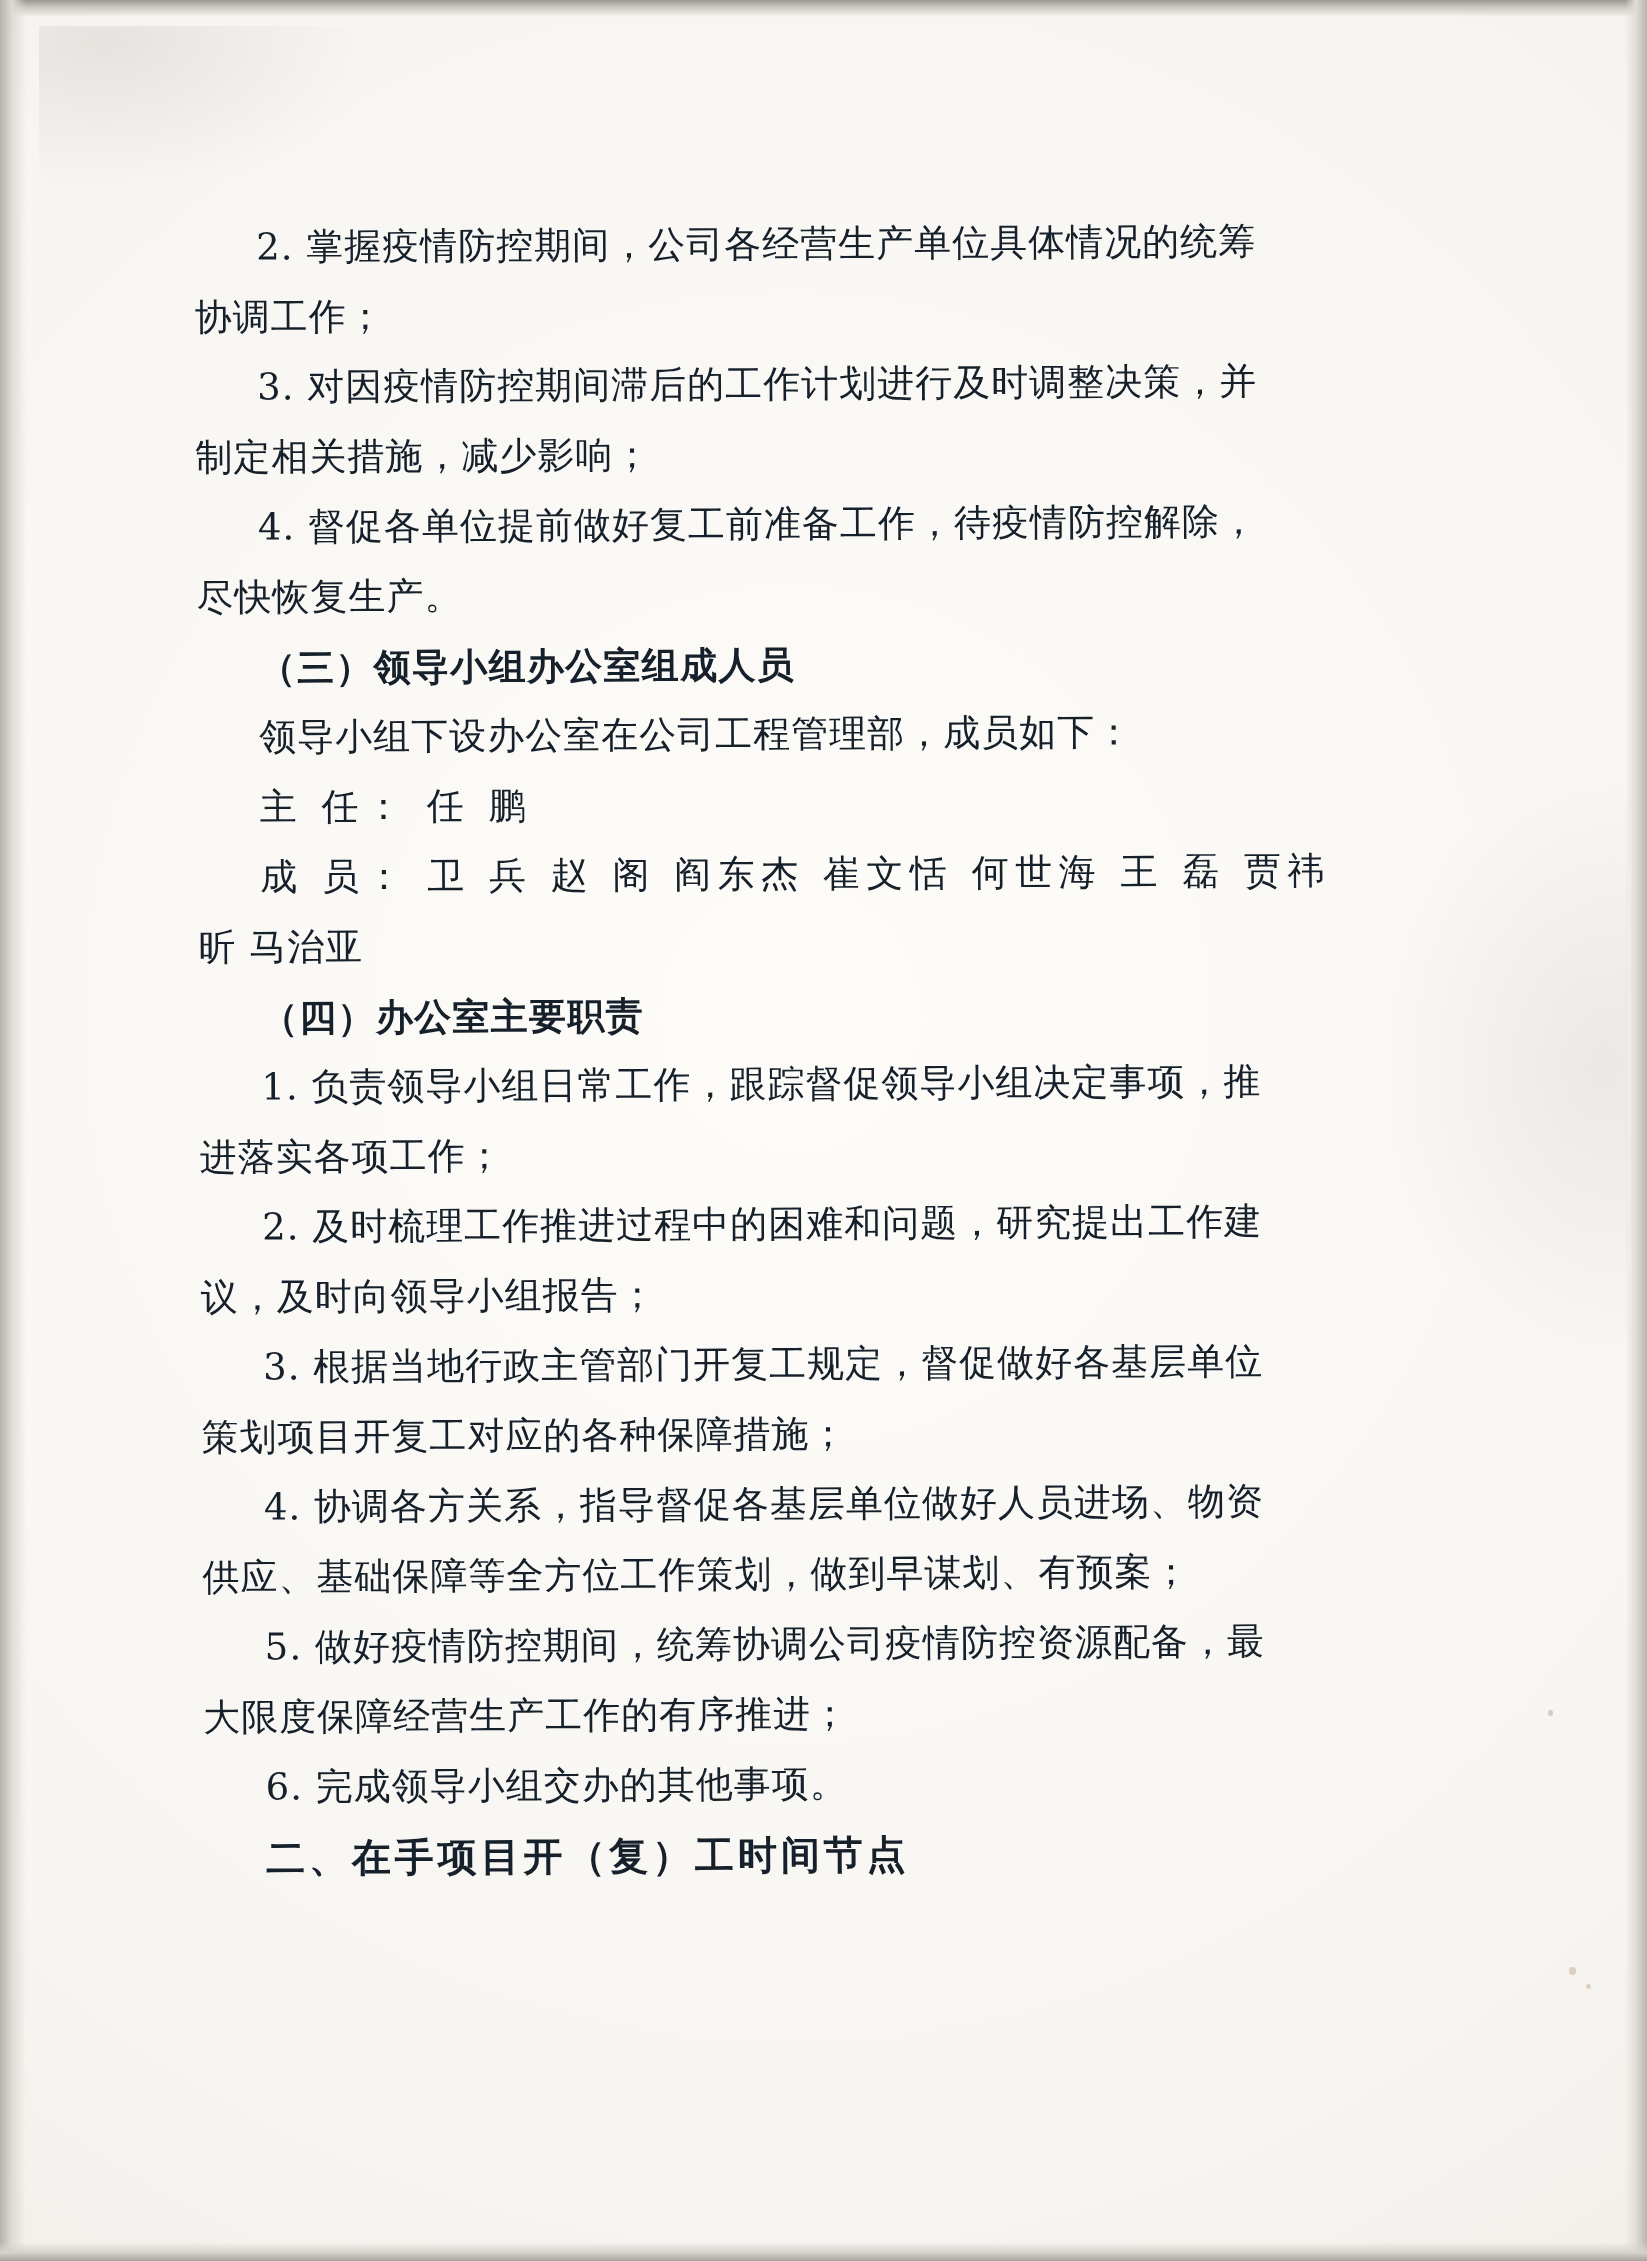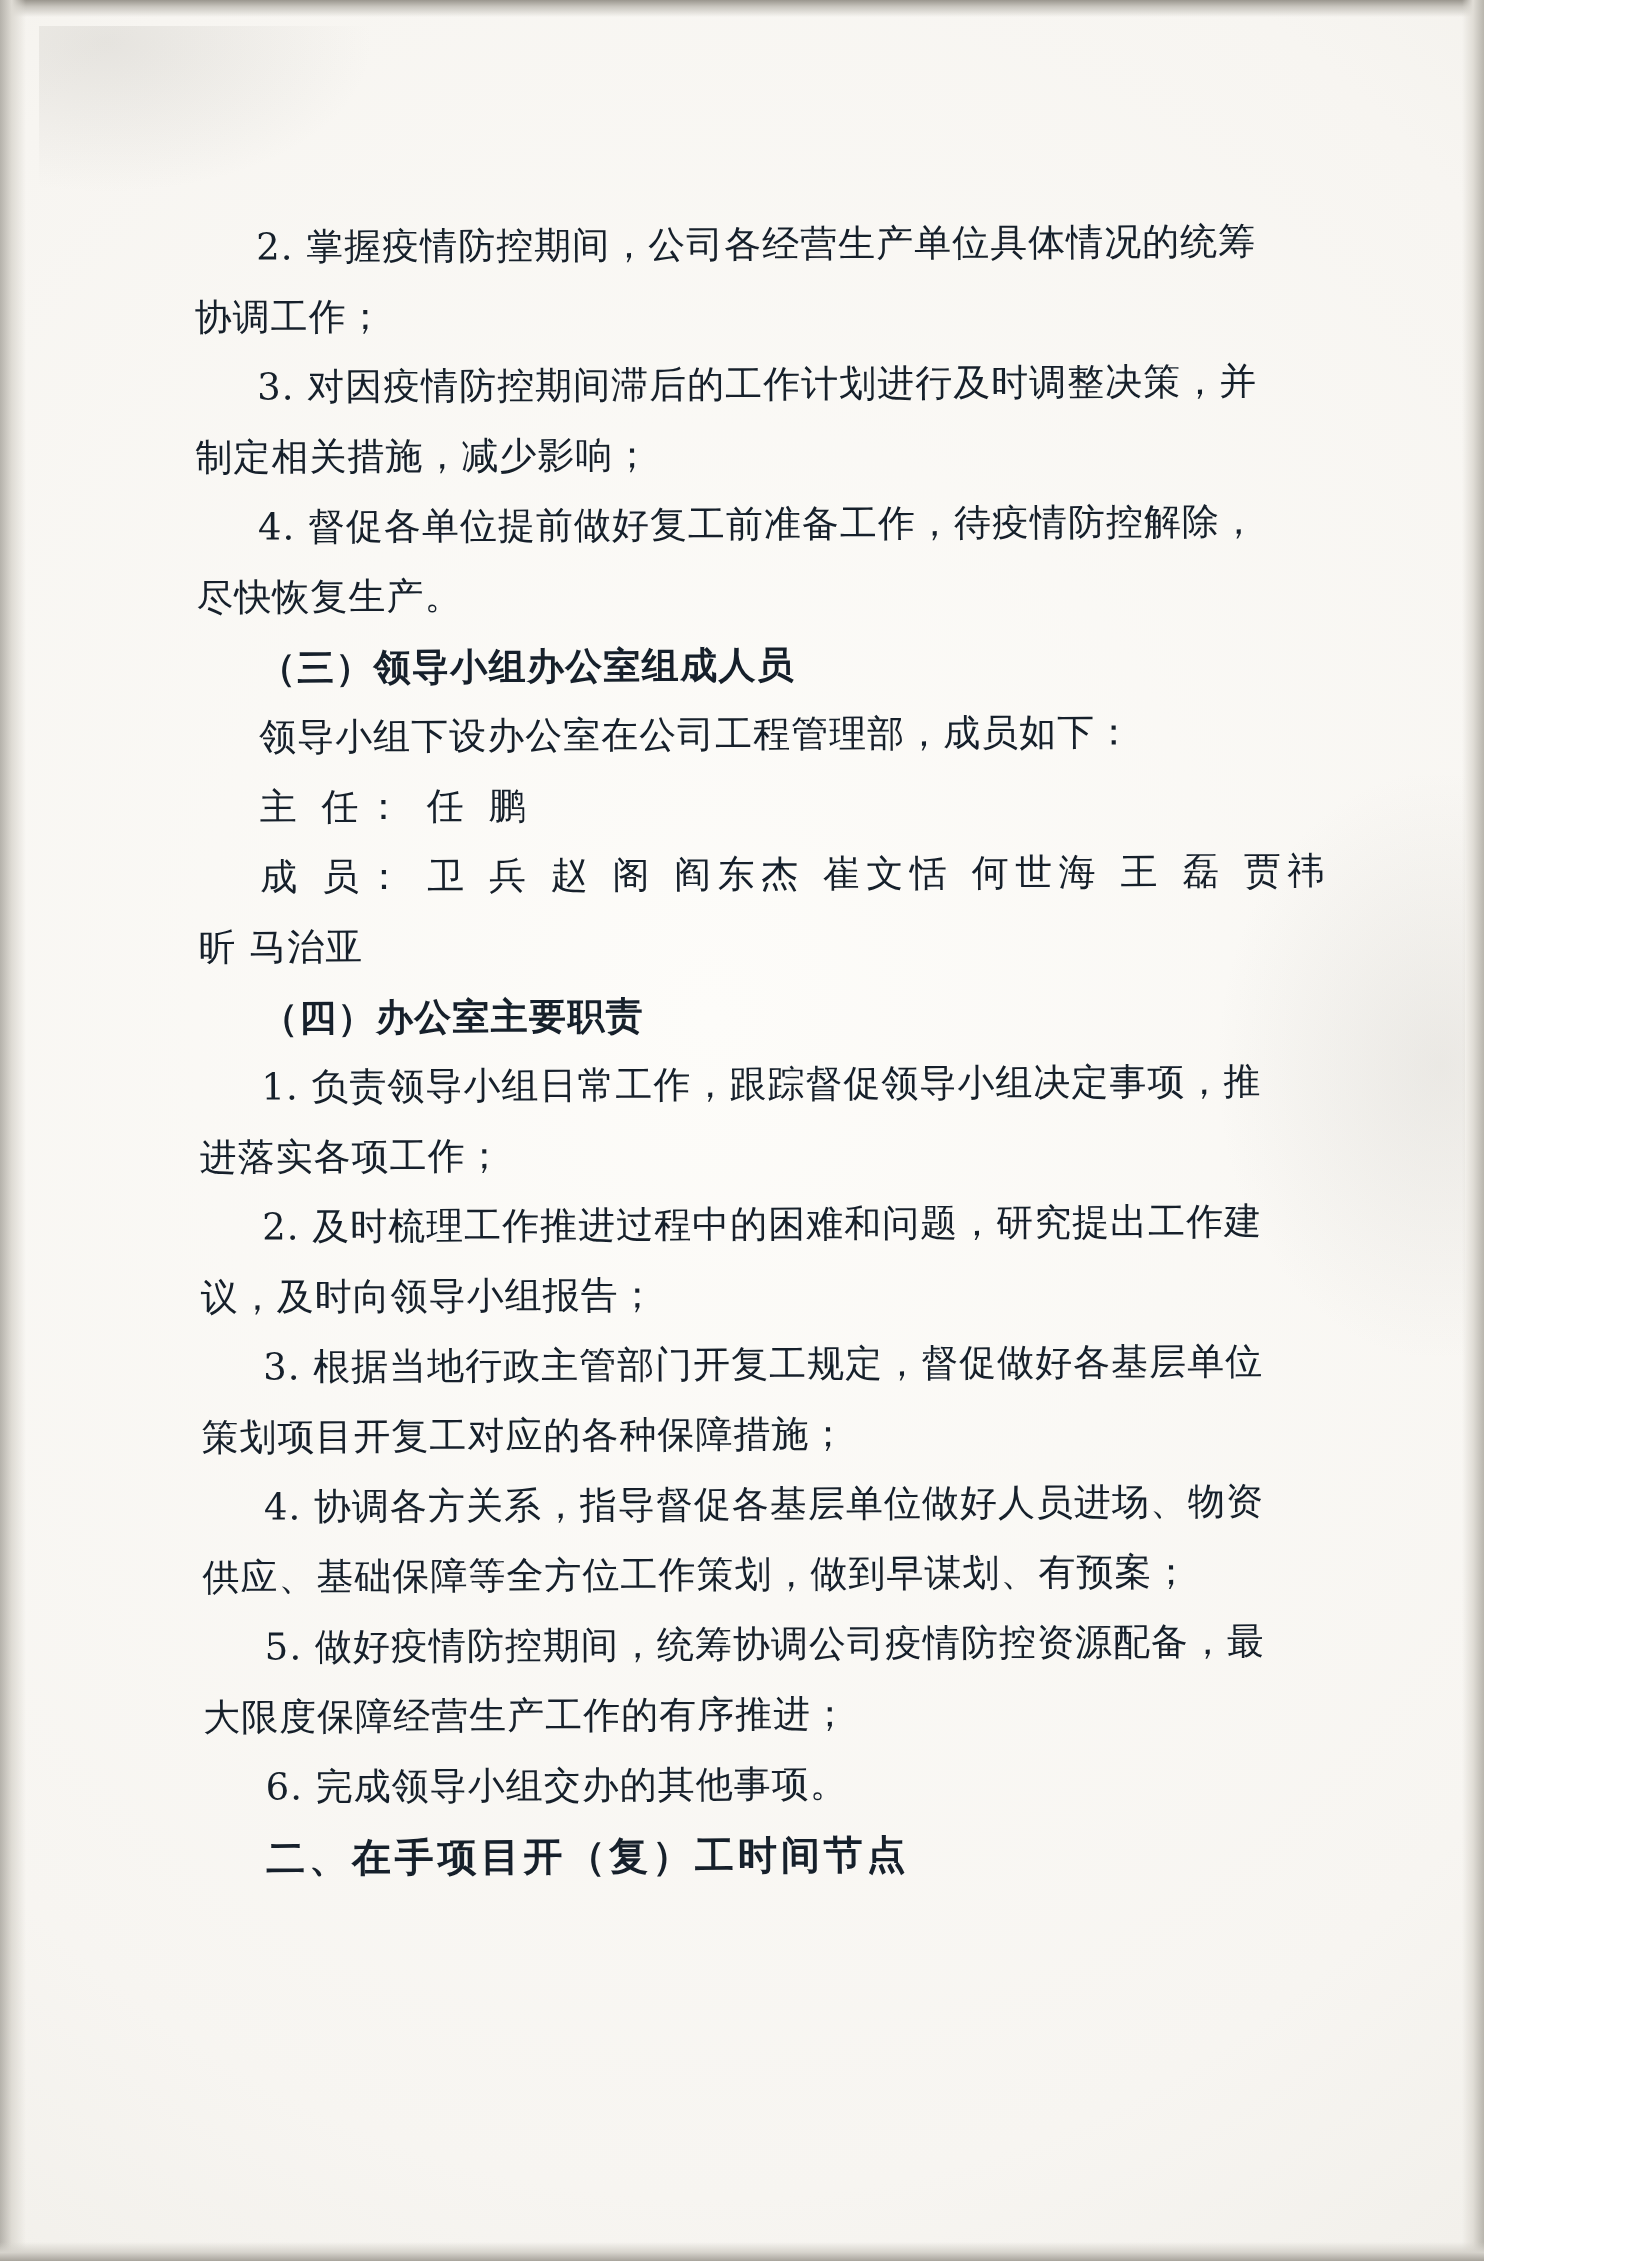--- a/index.html
+++ b/index.html
@@ -5,21 +5,21 @@
   html, body {
     margin: 0;
     padding: 0;
     background: #ffffff;
   }
   body {
     font-family: "DejaVu Sans", sans-serif;
   }
   #page {
     position: relative;
-    width: 1484px;
+    width: 1647px;
     height: 2261px;
     overflow: hidden;
     background: #f9a8d4;
   }
   
   #paper {
     position: absolute;
     inset: 0;
     background:
       radial-gradient(ellipse 120% 90% at 48% 45%, #fdfcf9 0%, #f7f5f1 58%, #eeece6 86%, #e4e1d9 100%);

